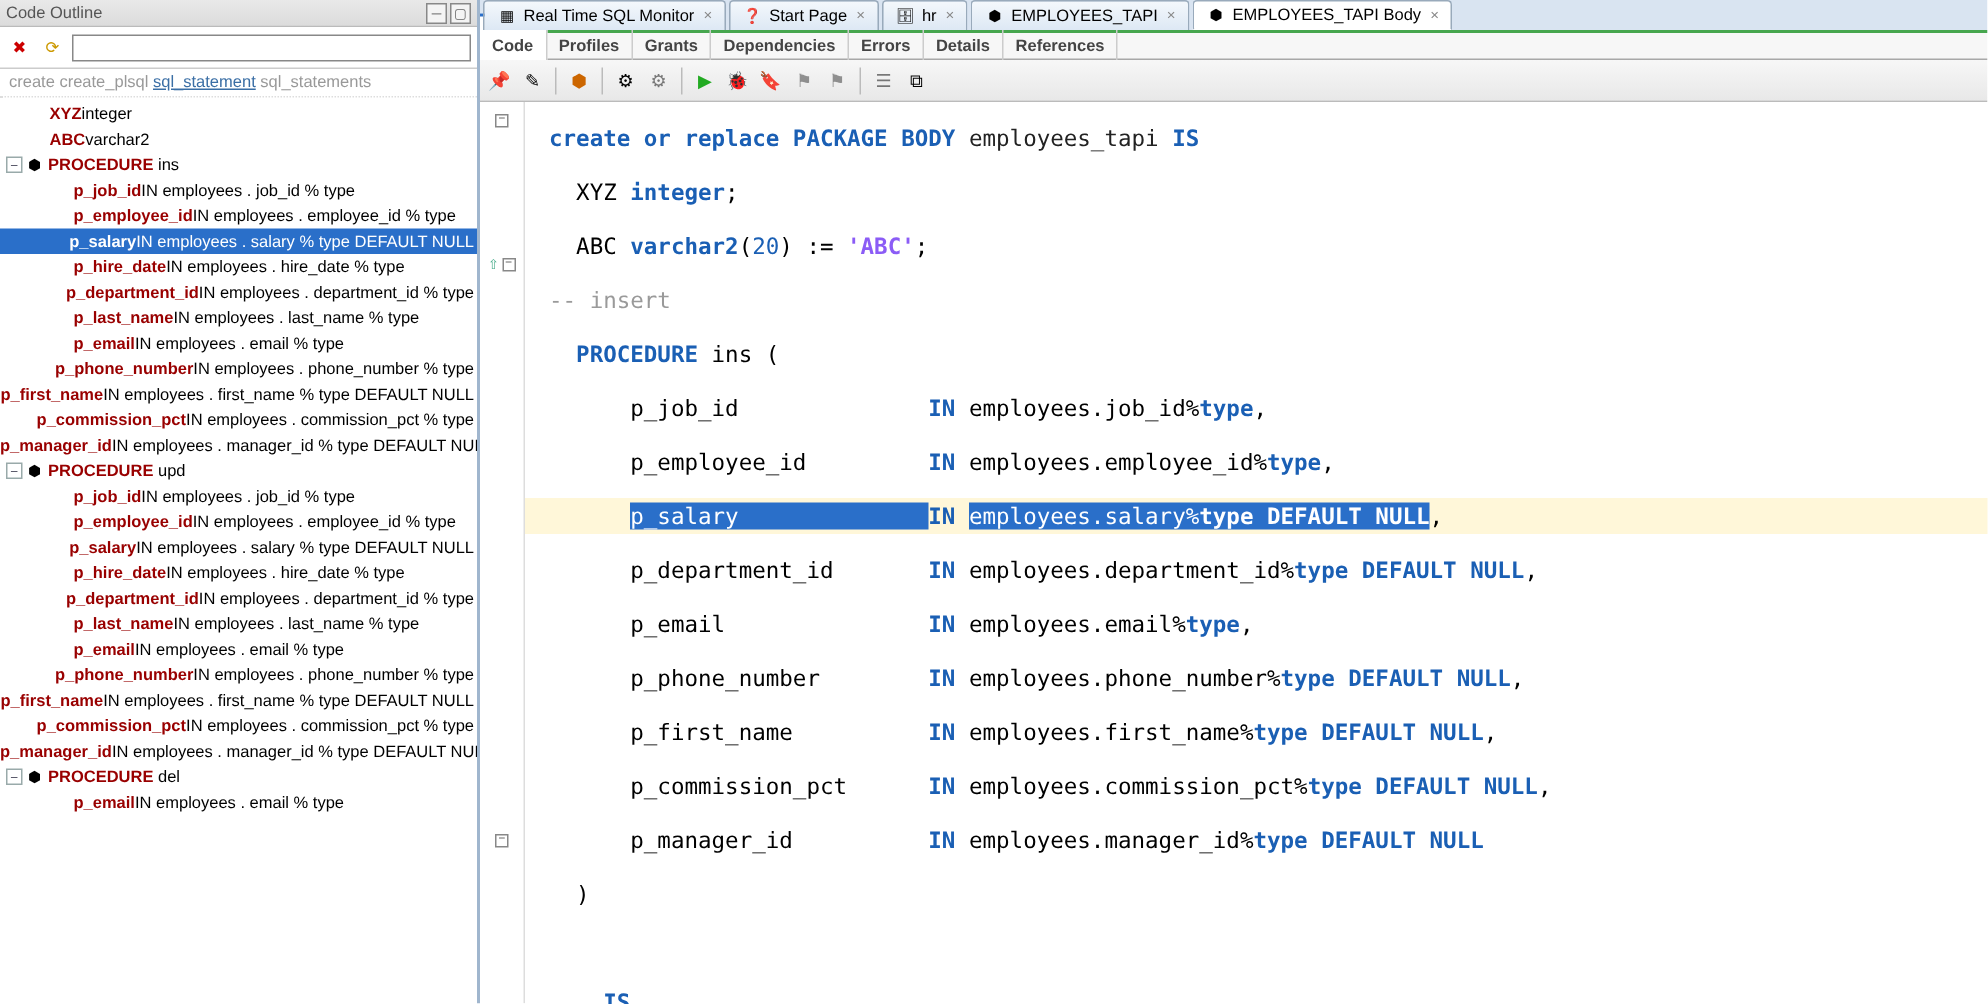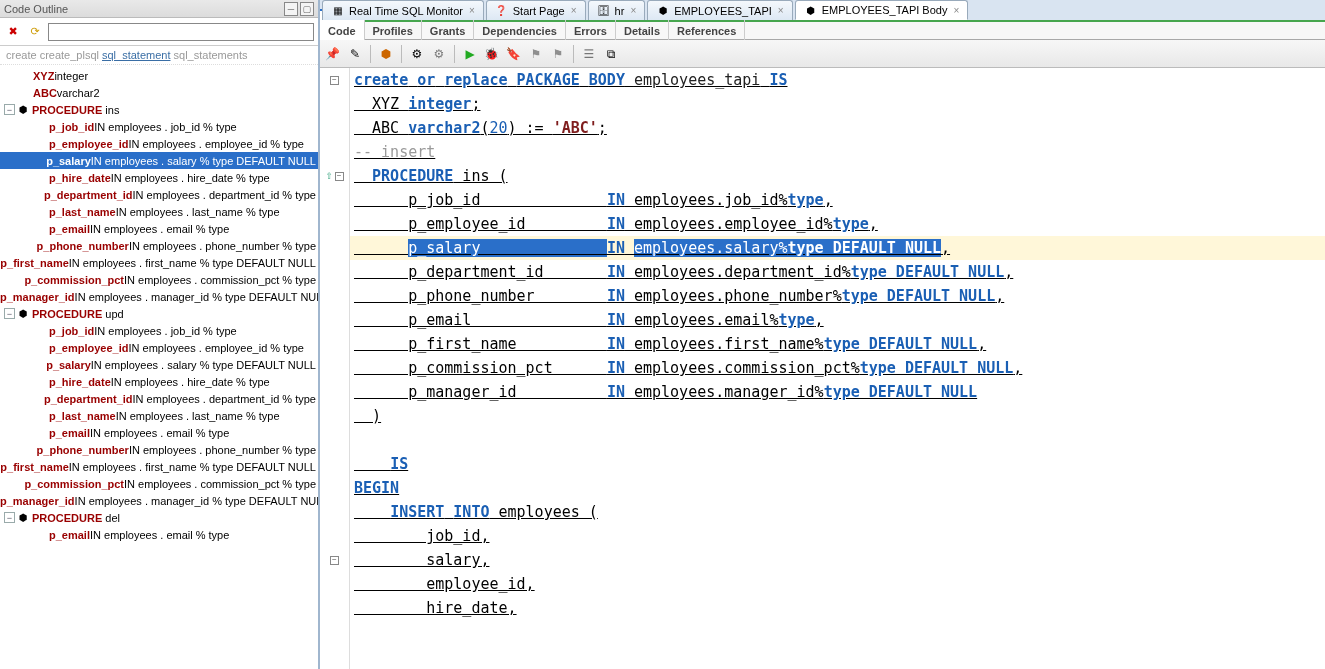--- a/index.html
+++ b/index.html
@@ -38,28 +38,28 @@
 .subtab { padding: 14px 8px; border-right:1px solid #ccc; color:#444;font-weight:bold; }
 .subtab.active { background:#fff; border-top:2px solid #2a6fc9; margin-top:-1px; }
 .ed-toolbar { height: 28px; border-bottom:1px solid #bbb; background:linear-gradient(#f7f7f7,#e8e8e8); display:flex; align-items:center; padding:0 4px; gap:4px;}
 .ed-toolbar .tb { width:18px;height:18px;display:inline-flex;align-items:center;justify-content:center;font-size:12px;}
 .ed-toolbar .sep { width:1px;height:18px;background:#bbb;margin:0 2px;}
 .editor { display:flex; flex:1; overflow:hidden; font-family: "Consolas","Courier New",monospace; font-size:15px; line-height:24px;}
 .gutter { width:30px; border-right:1px solid #ddd; background:#fff; }
 .grow { height:24px; display:flex;align-items:center;justify-content:center;}
 .fold { width:9px;height:9px;border:1px solid #888;display:inline-flex;align-items:center;justify-content:center;font-size:8px;color:#555;background:#fff;}
 .code { flex:1; overflow:auto; background:#fff; position:relative;}
-.code pre { margin:0; padding:0; white-space:pre;text-decoration:underline; }
+.code pre { margin:12px; padding:0; white-space:pre; }
 .crow { height:24px; padding-left:4px; }
 .crow.hl { background:#fff7d9; }
 .kw { color:#1a5fb4; font-weight:bold; }
 .kw2 { color:#1a5fb4; }
 .id { color:#222; }
 .cm { color:#9a9a9a; }
-.str { color:#7f1d1d; font-weight:bold; }
+.str { color:#8b5cf6; font-weight:bold; }
 .sel { background:#2a6fc9; color:#fff; }
 </style>
 </head>
 <body>
 
 <div class="app">
 
   <div class="left">
     <div class="left-title">
       <span>Code Outline</span>
@@ -359,24 +359,24 @@
           <div class="crow">
             <pre>      p_employee_id         <span class="kw">IN</span> employees.employee_id%<span class="kw">type</span>,</pre>
           </div>
           <div class="crow hl">
             <pre>      <span class="sel">p_salary              </span><span class="kw">IN</span> <span class="sel">employees.salary%</span><span class="kw sel">type DEFAULT NULL</span>,</pre>
           </div>
           <div class="crow">
             <pre>      p_department_id       <span class="kw">IN</span> employees.department_id%<span class="kw">type DEFAULT NULL</span>,</pre>
           </div>
           <div class="crow">
+            <pre>      p_email               <span class="kw">IN</span> employees.email%<span class="kw">type</span>,</pre>
+          </div>
+          <div class="crow">
             <pre>      p_phone_number        <span class="kw">IN</span> employees.phone_number%<span class="kw">type DEFAULT NULL</span>,</pre>
-          </div>
-          <div class="crow">
-            <pre>      p_email               <span class="kw">IN</span> employees.email%<span class="kw">type</span>,</pre>
           </div>
           <div class="crow">
             <pre>      p_first_name          <span class="kw">IN</span> employees.first_name%<span class="kw">type DEFAULT NULL</span>,</pre>
           </div>
           <div class="crow">
             <pre>      p_commission_pct      <span class="kw">IN</span> employees.commission_pct%<span class="kw">type DEFAULT NULL</span>,</pre>
           </div>
           <div class="crow">
             <pre>      p_manager_id          <span class="kw">IN</span> employees.manager_id%<span class="kw">type DEFAULT NULL</span></pre>
           </div>

